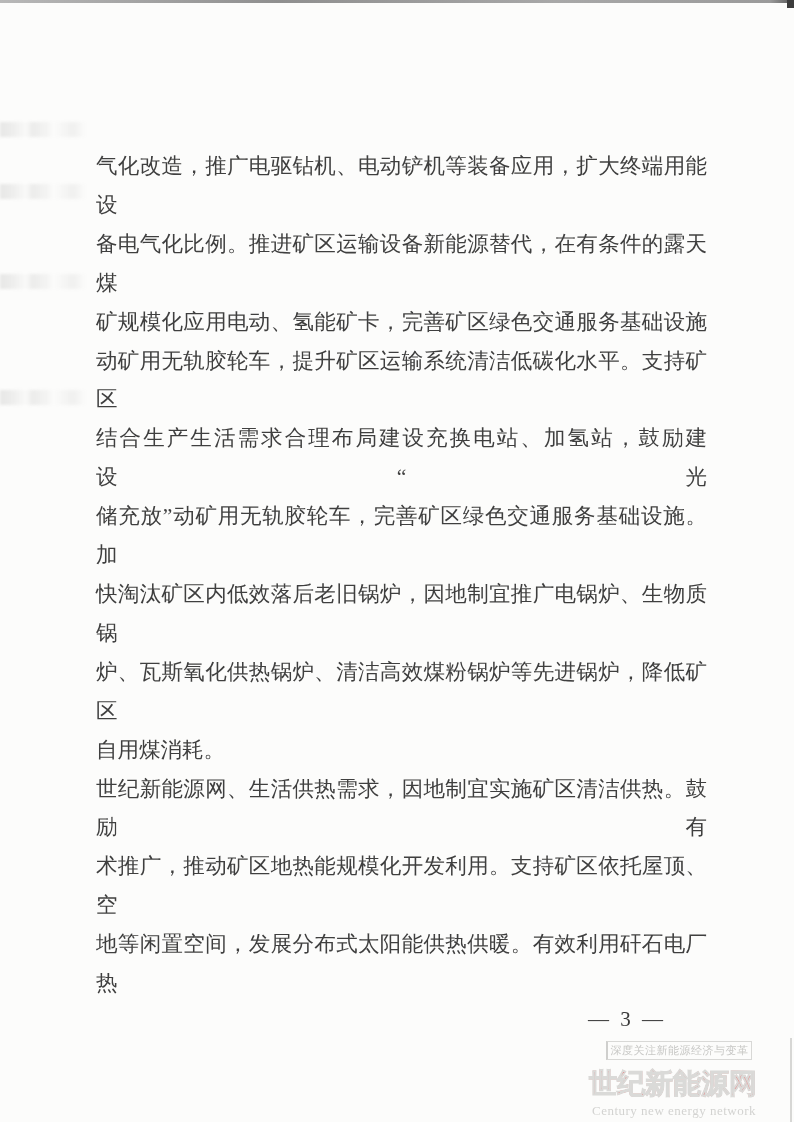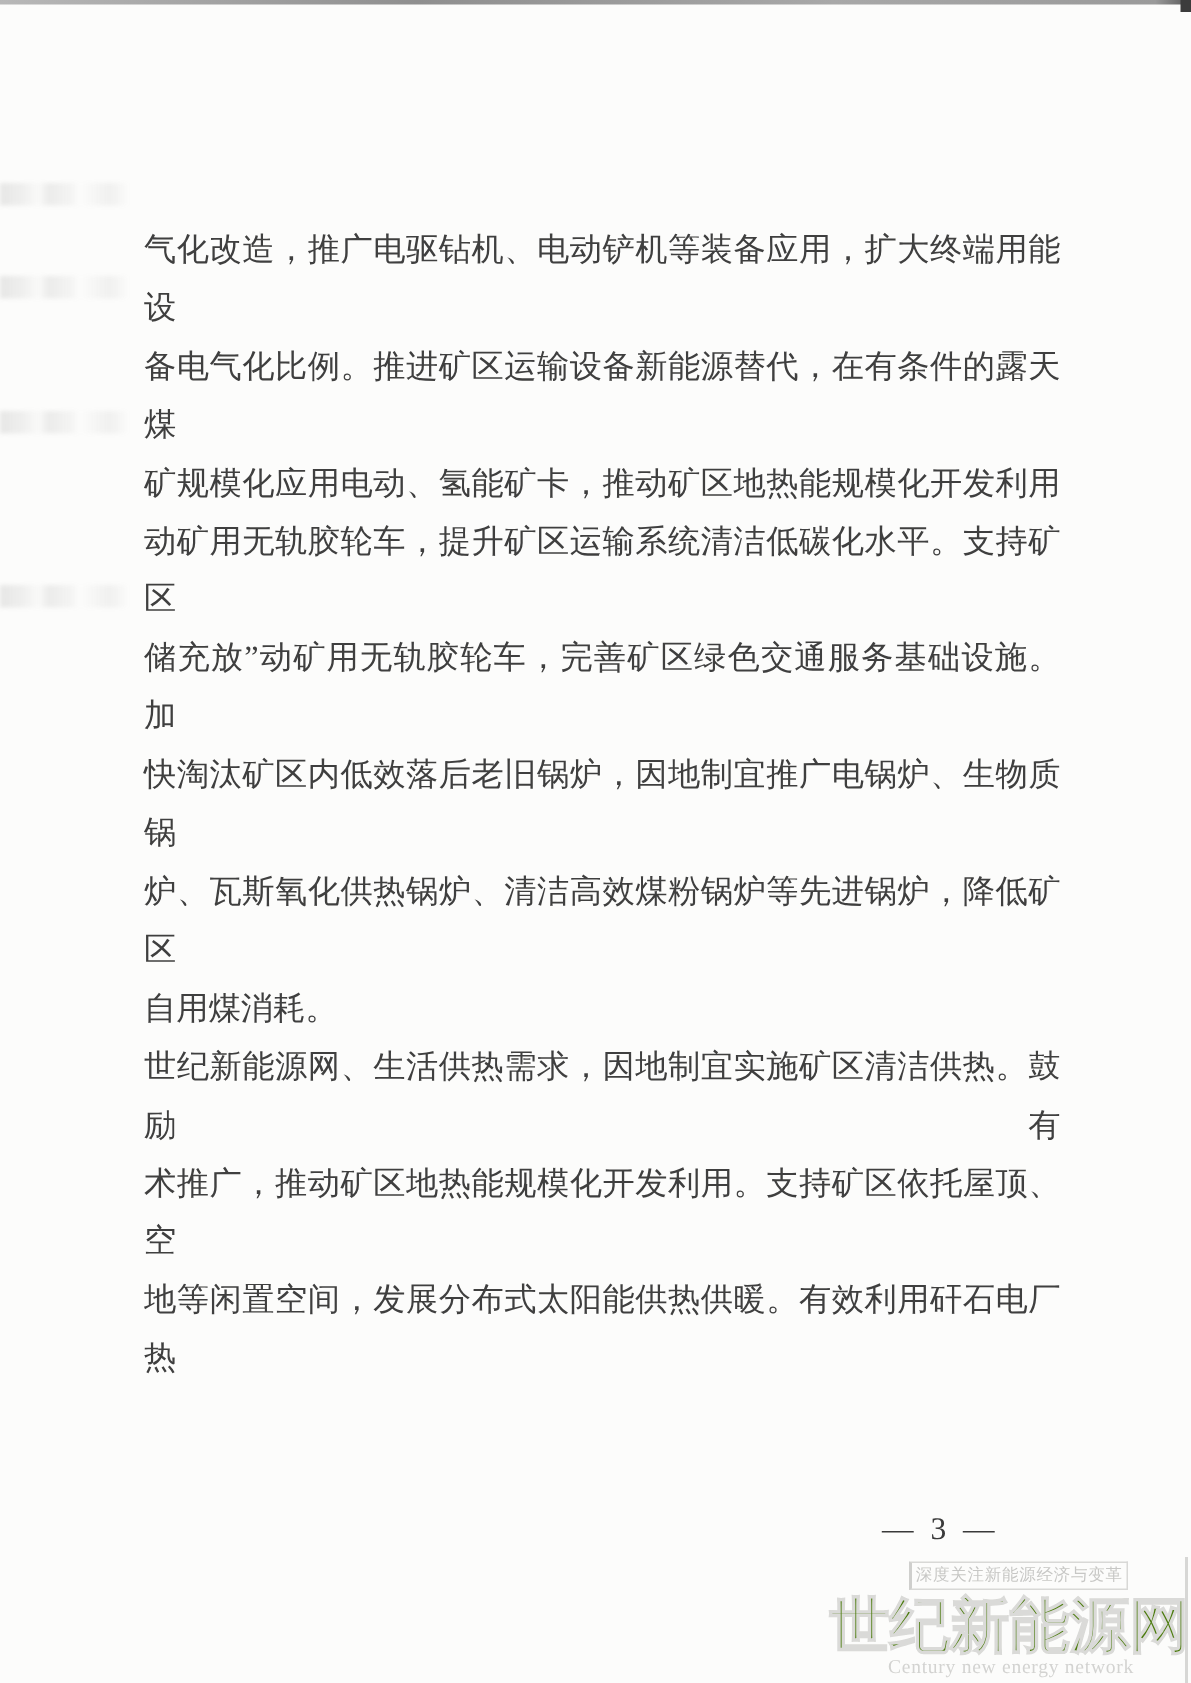--- a/index.html
+++ b/index.html
@@ -80,24 +80,24 @@
     font-size: 11px;
     letter-spacing: 0.5px;
     color: #c7c7c5;
     font-family: "Liberation Sans", "DejaVu Sans", sans-serif;
   }
   .wm-brand {
     position: absolute;
     left: 552px; top: 1062px;
     width: 242px;
     text-align: center;
-    font-size: 40px;
+    font-size: 28px;
     line-height: 44px;
     font-weight: bold;
-    color: #4d7c0f;
+    color: #ef4444;
     -webkit-text-stroke: 1px #dadad8;
     font-family: "Liberation Sans", "DejaVu Sans", sans-serif;
     white-space: nowrap;
   }
   .wm-en {
     position: absolute;
     left: 584px; top: 1103px;
     width: 180px;
     text-align: center;
     font-size: 13px;
@@ -115,22 +115,23 @@
   <div class="topline"></div>
   <div class="topnub"></div>
   <div class="bleed b1"></div>
   <div class="bleed b2"></div>
   <div class="bleed b3"></div>
   <div class="bleed b4"></div>
 
   <div class="text">
     <div class="tline just">气化改造，推广电驱钻机、电动铲机等装备应用，扩大终端用能设</div>
     <div class="tline just">备电气化比例。推进矿区运输设备新能源替代，在有条件的露天煤</div>
-    <div class="tline just">矿规模化应用电动、氢能矿卡，推动矿区地热能规模化开发利用</div>
+    <div class="tline just">矿规模化应用电动、氢能矿卡，完善矿区绿色交通服务基础设施</div>
     <div class="tline just">动矿用无轨胶轮车，提升矿区运输系统清洁低碳化水平。支持矿区</div>
+    <div class="tline just">结合生产生活需求合理布局建设充换电站、加氢站，鼓励建设“光</div>
     <div class="tline just">储充放”动矿用无轨胶轮车，完善矿区绿色交通服务基础设施。加</div>
     <div class="tline just">快淘汰矿区内低效落后老旧锅炉，因地制宜推广电锅炉、生物质锅</div>
     <div class="tline just">炉、瓦斯氧化供热锅炉、清洁高效煤粉锅炉等先进锅炉，降低矿区</div>
     <div class="tline">自用煤消耗。</div>
 
     <div class="tline just">世纪新能源网、生活供热需求，因地制宜实施矿区清洁供热。鼓励有</div>
     <div class="tline just">术推广，推动矿区地热能规模化开发利用。支持矿区依托屋顶、空</div>
     <div class="tline just">地等闲置空间，发展分布式太阳能供热供暖。有效利用矸石电厂热</div>
 
   </div>

